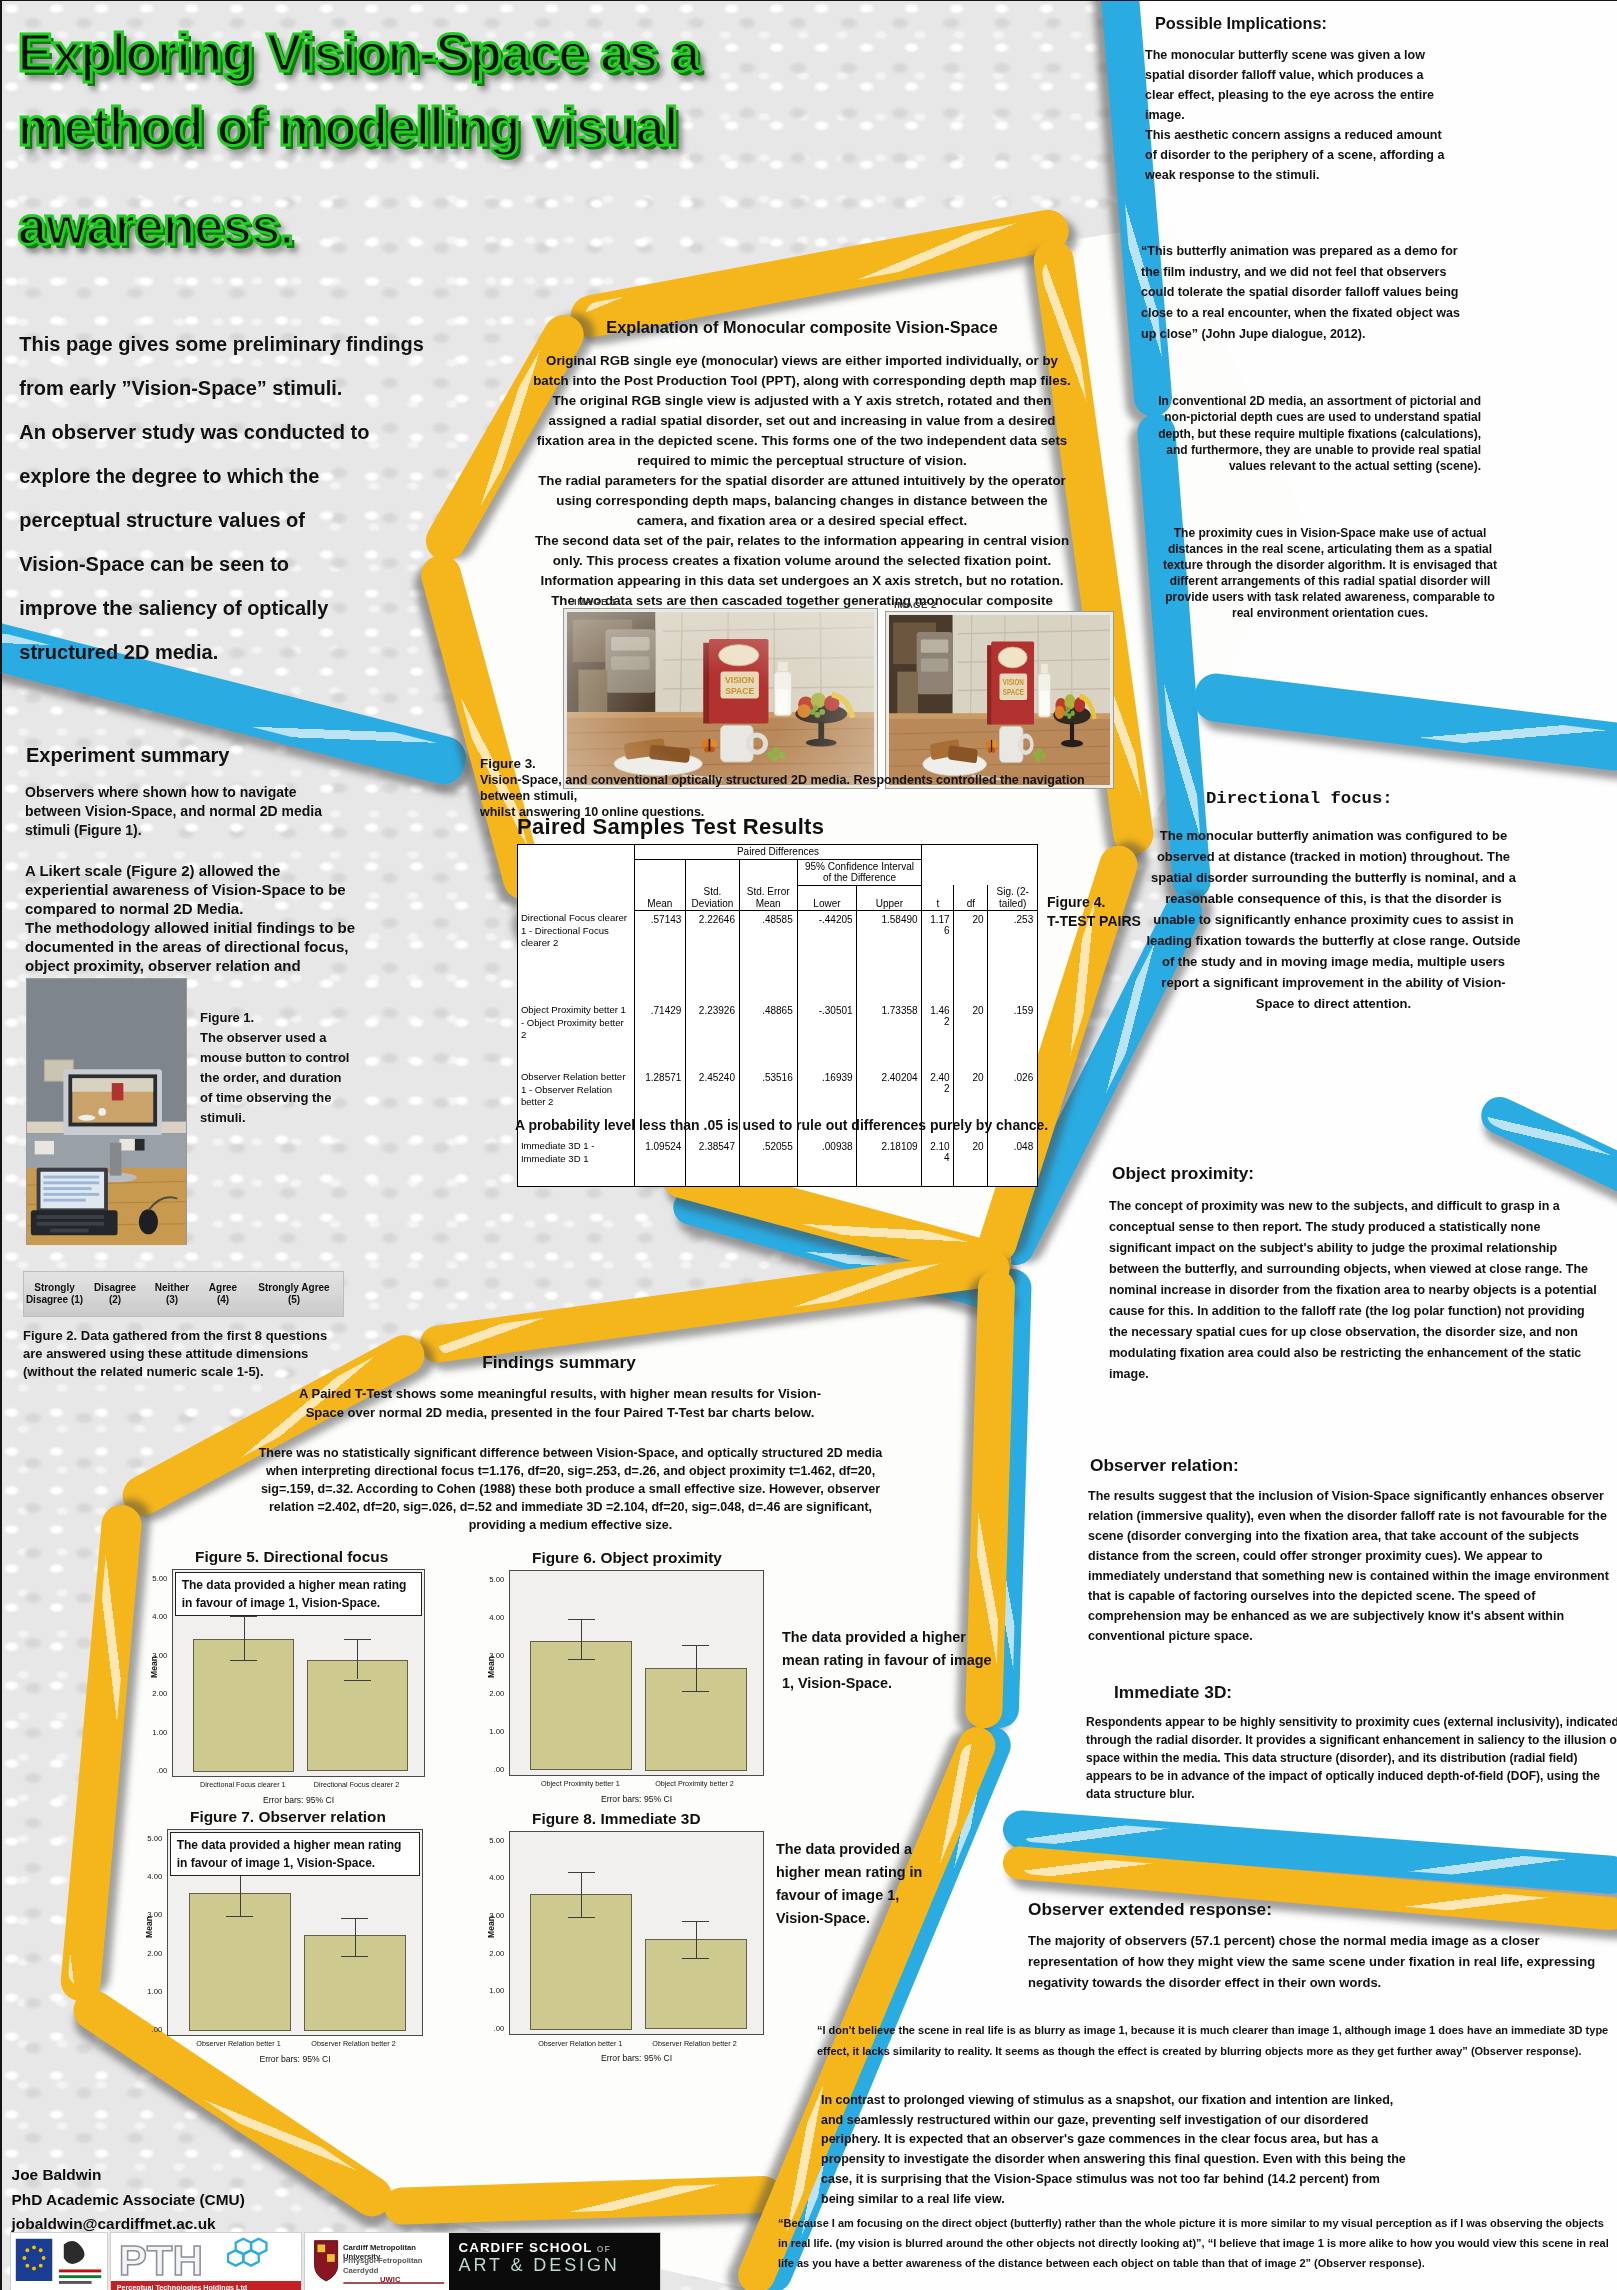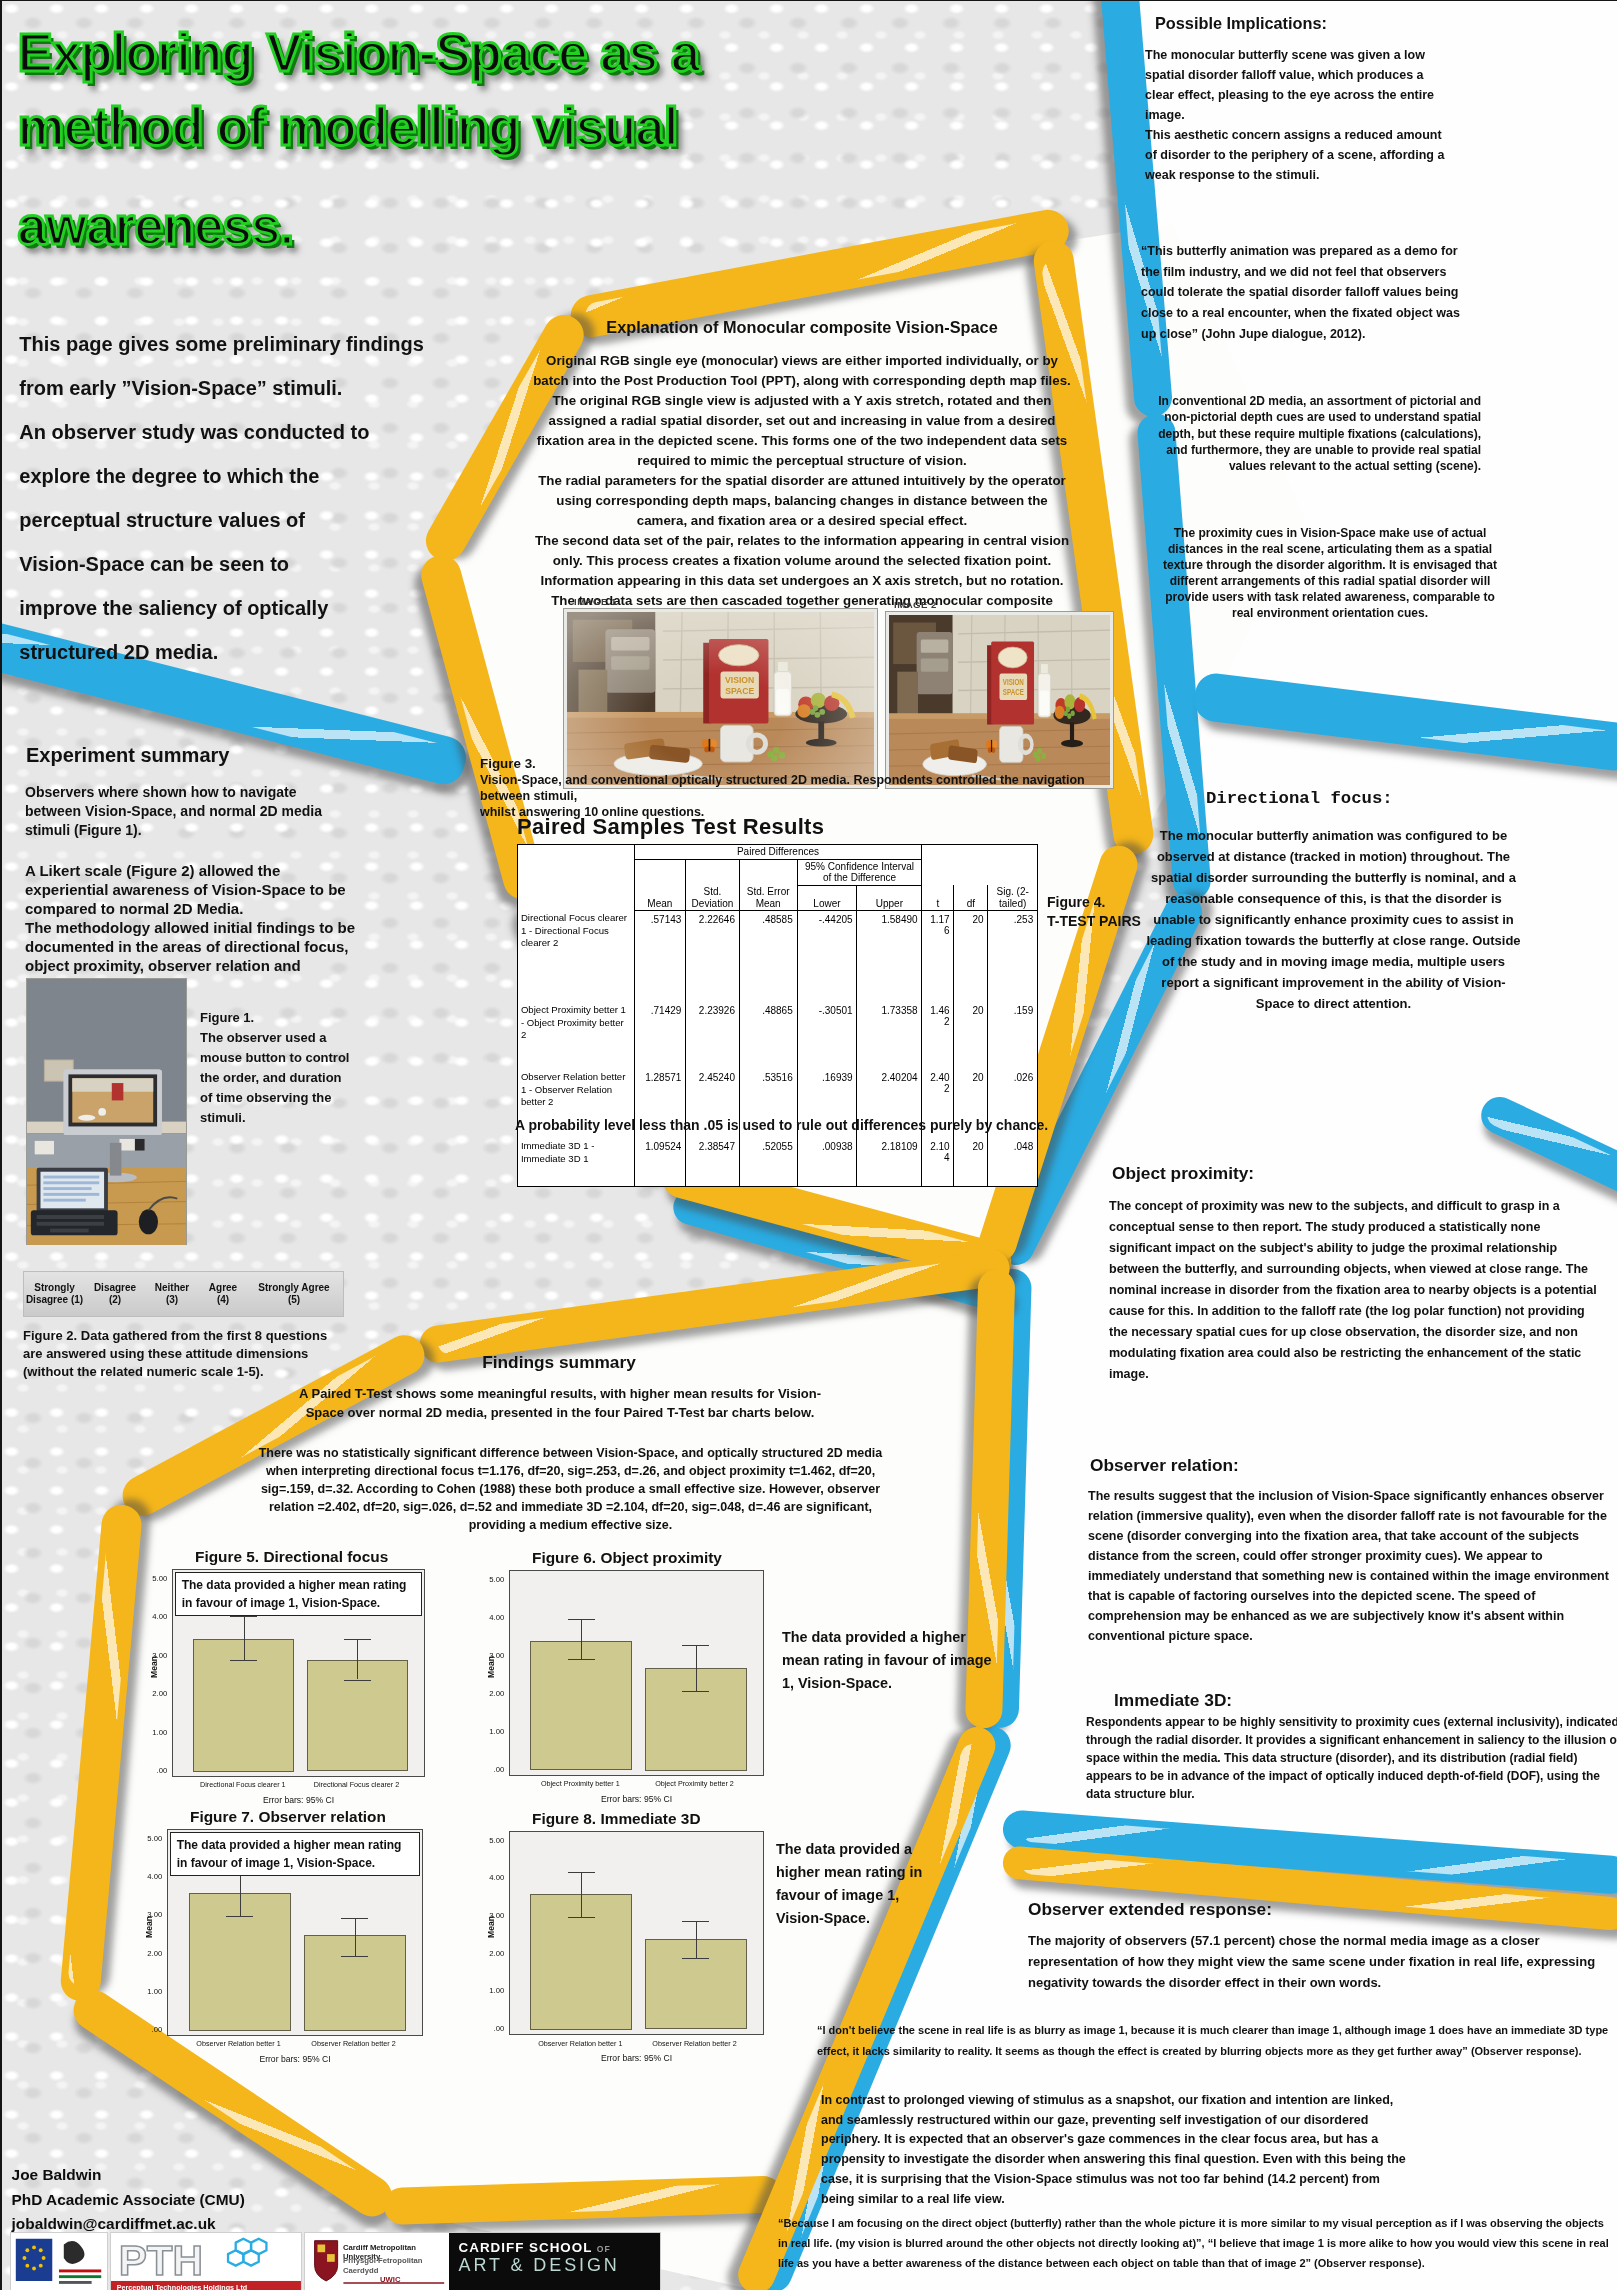--- a/index.html
+++ b/index.html
@@ -76,21 +76,21 @@
   #ttable td.brk{word-break:break-all;}
   #tbl-note{left:513px;top:1116px;width:557px;font-size:14px;line-height:17.3px;}
   #fig4{left:1045px;top:892px;font-size:14px;line-height:19px;}
   
   #df-head{left:1204px;top:788px;font-family:Liberation Mono, monospace;}
   #df-body{left:1143px;top:824px;width:377px;text-align:center;font-size:13px;line-height:21px;}
   #op-head{left:1110px;top:1162px;}
   #op-body{left:1107px;top:1195px;width:488px;font-size:12.5px;line-height:21px;}
   #or-head{left:1088px;top:1454px;}
   #or-body{left:1086px;top:1485px;width:528px;font-size:12.5px;line-height:20px;}
-  #i3d-head{left:1112px;top:1681px;margin-top:8px;}
+  #i3d-head{left:1112px;top:1681px;}
   #i3d-body{left:1084px;top:1712px;width:538px;font-size:12px;line-height:18px;}
   #oer-head{left:1026px;top:1898px;}
   #oer-body{left:1026px;top:1929px;width:580px;font-size:13px;line-height:21px;}
   #oer-q1{left:815px;top:2019px;width:795px;font-size:11px;line-height:21px;}
   #oer-p{left:819px;top:2090px;width:586px;font-size:12.5px;line-height:19.7px;}
   #oer-q2{left:776px;top:2212px;width:834px;font-size:11px;line-height:20px;}
   
   #fnd-head{left:307px;top:1351px;width:500px;text-align:center;}
   #fnd-p1{left:293px;top:1383px;width:530px;text-align:center;font-size:13px;line-height:19px;}
   #fnd-p2{left:240px;top:1443px;width:657px;text-align:center;font-size:12.5px;line-height:18px;}

